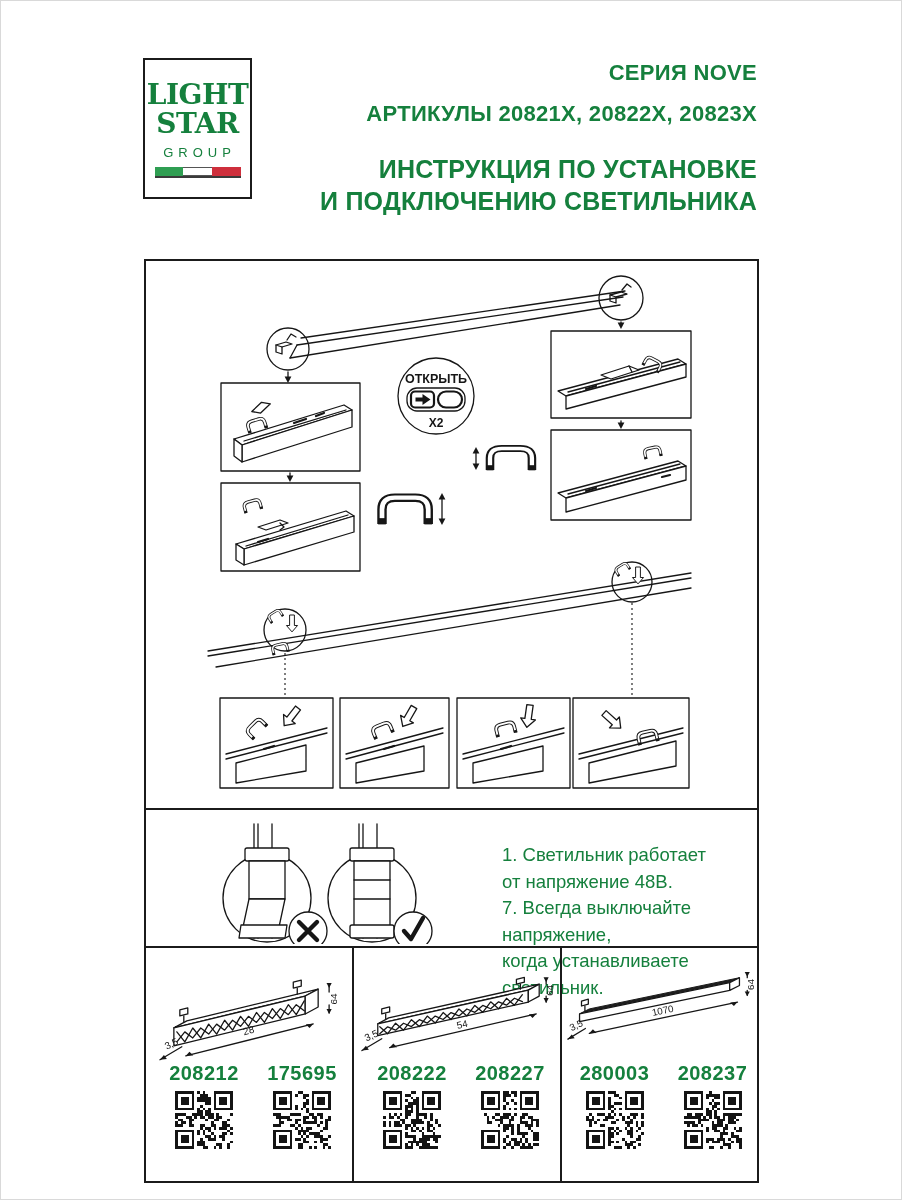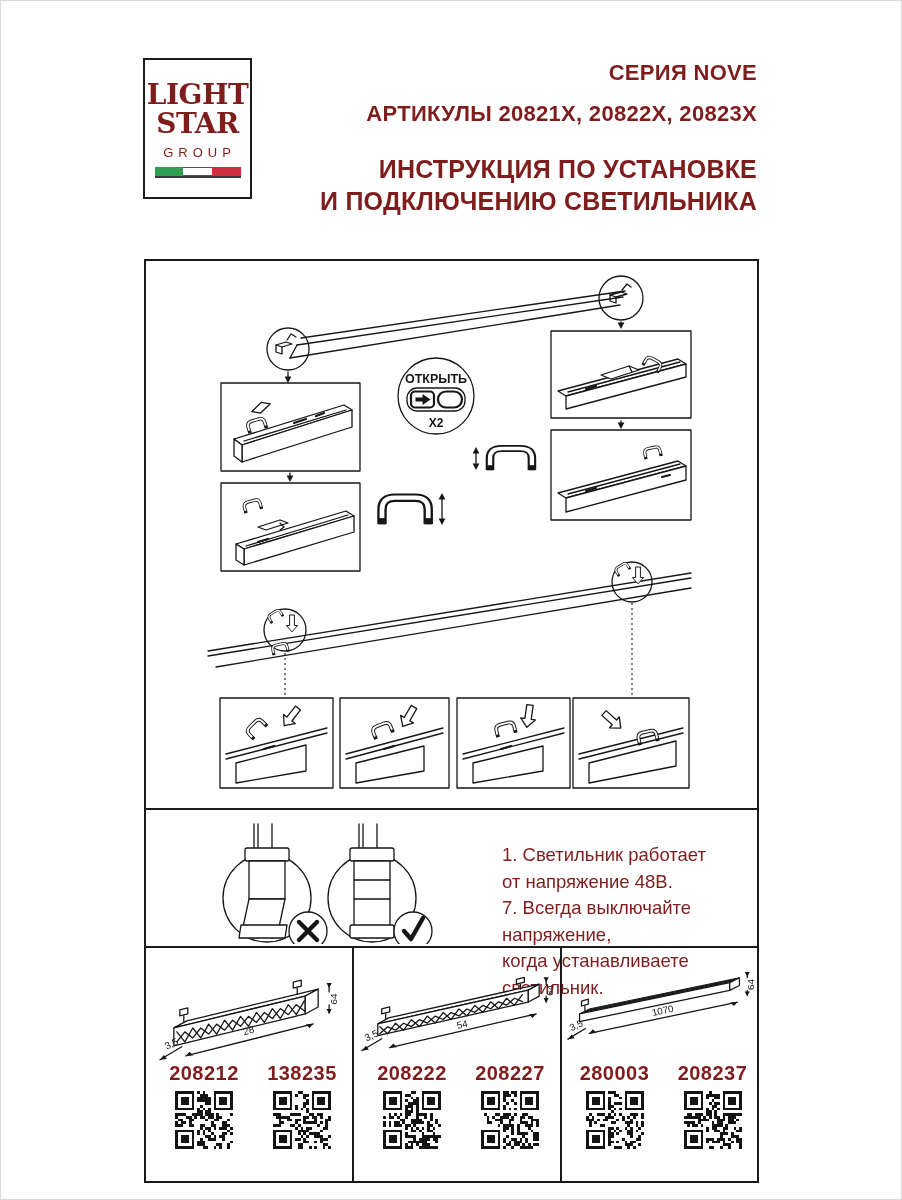--- a/index.html
+++ b/index.html
@@ -1,17 +1,17 @@
 <!DOCTYPE html>
 <html><head>
 <meta charset="utf-8">
 <style>
   html,body{margin:0;padding:0;background:#f2f2f2;}
   .page{position:relative;width:902px;height:1200px;background:#fff;border:1px solid #d9d9d9;
-        box-sizing:border-box;font-family:"Liberation Sans",sans-serif;color:#7f1d1d;overflow:hidden;}
+        box-sizing:border-box;font-family:"Liberation Sans",sans-serif;color:#15803d;overflow:hidden;}
 
   
   .logo-box{position:absolute;left:142px;top:57px;width:109px;height:141px;border:2px solid #1b1b1b;
             box-sizing:border-box;display:flex;flex-direction:column;align-items:center;justify-content:flex-start;
             padding-top:20px;background:#fff;}
   .logo-word{font-family:"DejaVu Serif",serif;font-weight:bold;font-size:28px;line-height:29px;letter-spacing:-0.5px;}
   .logo-group{font-size:13px;letter-spacing:5px;margin-top:7px;padding-left:4px;}
   .flag{margin-top:7px;width:86px;height:9px;display:flex;border-bottom:2px solid #3a3a3a;box-sizing:content-box;}
   .flag span{flex:1;}
   .flag .mid{border-top:1px solid #555;border-bottom:1px solid #555;box-sizing:border-box;}
@@ -538,21 +538,21 @@
                 <rect x="5" y="20" width="1" height="1" fill="#141414"></rect>
                 <rect x="6" y="20" width="1" height="1" fill="#141414"></rect>
                 <rect x="10" y="20" width="1" height="1" fill="#141414"></rect>
                 <rect x="11" y="20" width="1" height="1" fill="#141414"></rect>
                 <rect x="14" y="20" width="1" height="1" fill="#141414"></rect>
                 <rect x="16" y="20" width="1" height="1" fill="#141414"></rect>
                 <rect x="19" y="20" width="1" height="1" fill="#141414"></rect>
               </svg>
           </div>
           <div class="art-cell">
-            <div class="art-num">138235</div>
+            <div class="art-num">175695</div>
             <svg class="qr" width="58" height="58" viewBox="0 0 21 21" shape-rendering="crispEdges">
                 <rect x="0" y="0" width="1" height="1" fill="#141414"></rect>
                 <rect x="1" y="0" width="1" height="1" fill="#141414"></rect>
                 <rect x="2" y="0" width="1" height="1" fill="#141414"></rect>
                 <rect x="3" y="0" width="1" height="1" fill="#141414"></rect>
                 <rect x="4" y="0" width="1" height="1" fill="#141414"></rect>
                 <rect x="5" y="0" width="1" height="1" fill="#141414"></rect>
                 <rect x="6" y="0" width="1" height="1" fill="#141414"></rect>
                 <rect x="9" y="0" width="1" height="1" fill="#141414"></rect>
                 <rect x="10" y="0" width="1" height="1" fill="#141414"></rect>

